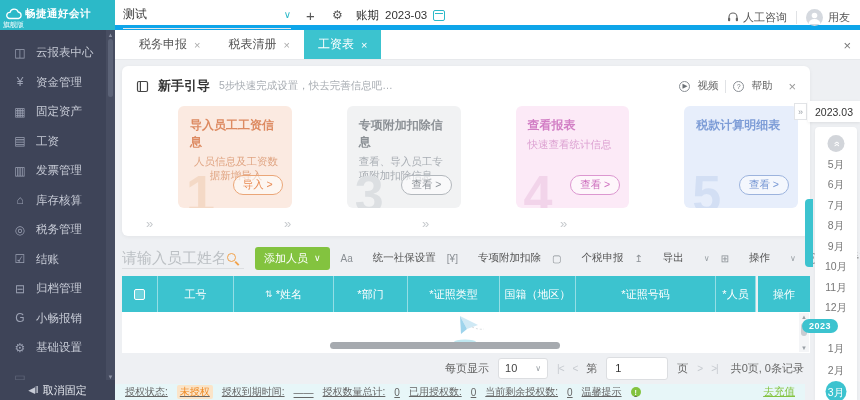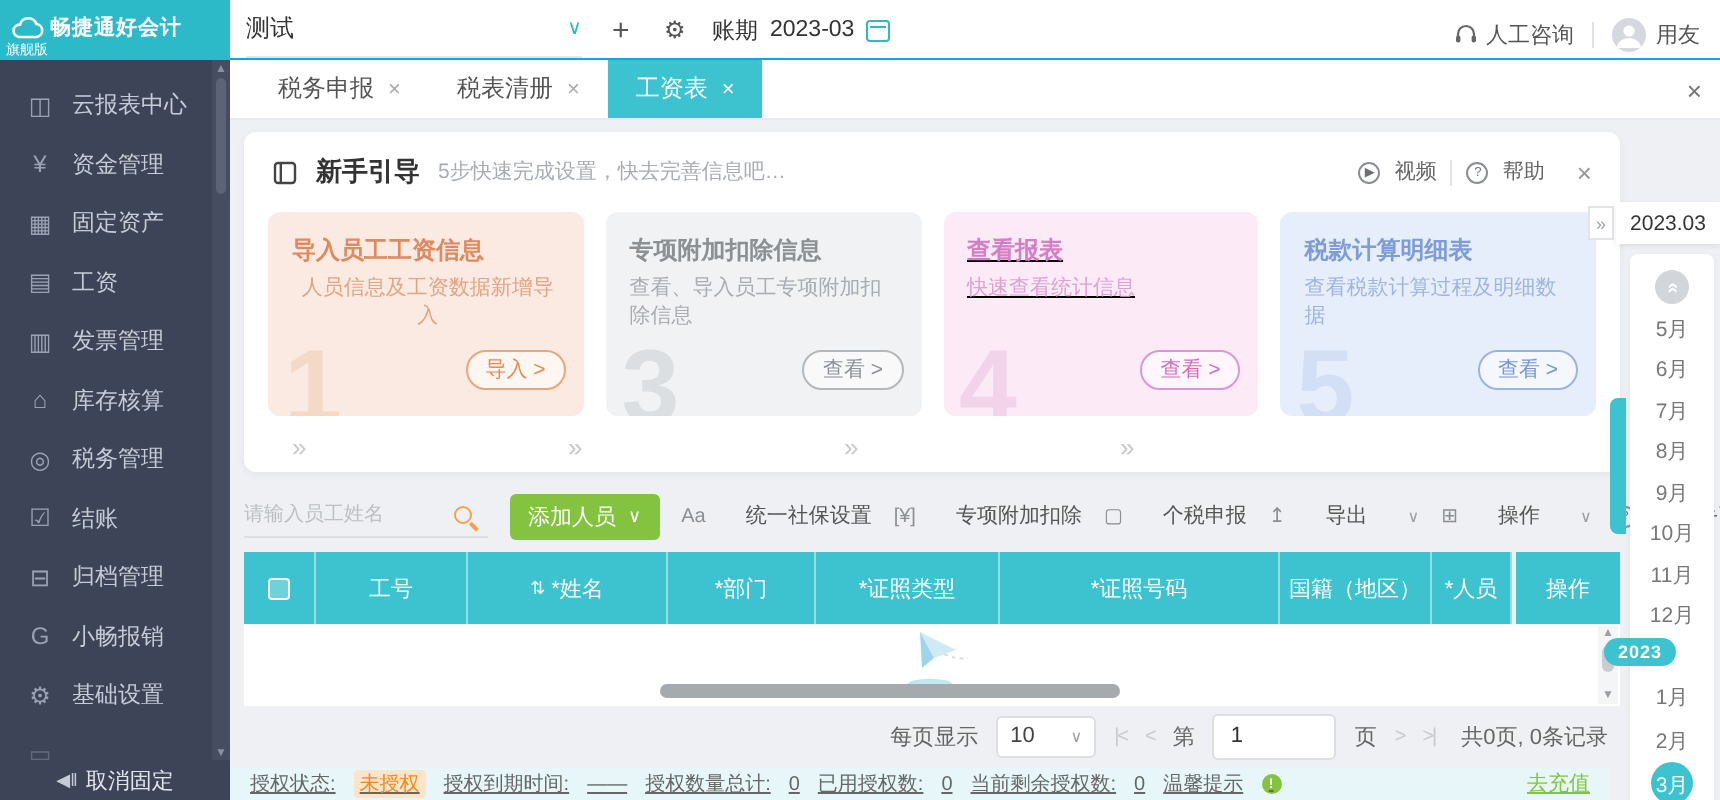--- a/index.html
+++ b/index.html
@@ -1,20 +1,20 @@
 <!DOCTYPE html>
 <html><head>
 <meta charset="utf-8">
 <style>
   * { margin:0; padding:0; box-sizing:border-box; }
   html,body { width:860px; height:400px; overflow:hidden; }
   body { position:relative; background:#eef0f3; font-family:"Liberation Sans",sans-serif; }
 
   
-  .topbar { position:absolute; left:0; top:0; width:860px; height:30px; background:#fff; border-bottom:1px solid #0ea5e9; z-index:6; }
+  .topbar { position:absolute; left:0; top:0; width:860px; height:30px; background:#fff; border-bottom:5px solid #0ea5e9; z-index:6; }
   .logo { position:absolute; left:0; top:0; width:115px; height:30px; background:#2cb9c8; color:#fff; }
   .logo-title { position:absolute; left:25px; top:7px; font-size:10.5px; font-weight:bold; letter-spacing:.5px; white-space:nowrap; }
   .logo-badge { position:absolute; left:3px; bottom:0; font-size:7px; opacity:.95; }
   .logo-cloud { position:absolute; left:5px; top:7px; }
   .company { position:absolute; left:123px; top:0; width:168px; height:29px; border-bottom:1px solid #e4e6e9; display:flex; align-items:center; justify-content:space-between; font-size:12px; color:#333; cursor:pointer; }
   .company .chev { color:#2cb9c8; font-size:10px; }
   .tb-ico { position:absolute; top:0; height:30px; display:flex; align-items:center; color:#555; cursor:pointer; }
   .tb-plus { left:306px; font-size:15px; }
   .tb-gear { left:332px; font-size:12px; }
   .period { position:absolute; left:356px; top:0; height:30px; display:flex; align-items:center; gap:6px; font-size:11.5px; color:#333; }
@@ -48,36 +48,36 @@
 
   
   .guide { position:absolute; left:122px; top:66px; width:688px; height:170px; background:#fff; border-radius:6px; box-shadow:0 1px 4px rgba(0,0,0,.05); z-index:2; }
   .guide-head { position:absolute; top:10px; left:14px; right:14px; height:20px; display:flex; align-items:center; gap:9px; }
   .guide-title { font-size:13px; font-weight:bold; color:#333; }
   .guide-sub { font-size:10.5px; color:#a8adb3; }
   .guide-links { margin-left:auto; display:flex; align-items:center; gap:7px; font-size:10.5px; color:#666; }
   .ic-circle { width:11px; height:11px; border:1px solid #8a8f95; border-radius:50%; font-size:6.5px; display:flex; align-items:center; justify-content:center; color:#6b7075; }
   .guide-close { font-size:13px; color:#999; margin-left:9px; cursor:pointer; }
   .cards { position:absolute; left:12px; top:40px; right:12px; display:flex; gap:11px; }
-  .card { flex:1; height:102px; border-radius:6px; position:relative; padding:11px 10px 0 12px; overflow:hidden; }
+  .card { flex:1; height:102px; border-radius:6px; position:relative; padding:11px 10px 0 12px; overflow:hidden;margin-left:44px; }
   .card-title { font-size:12px; font-weight:bold; }
   .card-desc { font-size:10.5px; line-height:1.38; margin-top:3px; }
   .card-num { position:absolute; left:8px; bottom:-12px; font-size:52px; font-weight:bold; line-height:1; }
   .card-act { position:absolute; right:9px; bottom:13px; font-size:10.5px; border:1px solid; border-radius:11px; padding:2px 9px; background:rgba(255,255,255,.55); cursor:pointer; white-space:nowrap; }
   .c1 { background:#fbeae1; } .c1 .card-title{color:#dd8a61;} .c1 .card-desc{color:#e0a583;text-align:center;} .c1 .card-num{color:#f4d9c6;} .c1 .card-act{color:#e88a52; border-color:#eaa678;}
   .c2 { background:#eaf6e3; } .c2 .card-title{color:#7fc35c;} .c2 .card-desc{color:#9ccf84;} .c2 .card-num{color:#d9edca;} .c2 .card-act{color:#75bd4c; border-color:#97cd76;}
   .c3 { background:#f1f2f3; } .c3 .card-title{color:#8b9095;} .c3 .card-desc{color:#a8adb3;} .c3 .card-num{color:#dcdfe2;} .c3 .card-act{color:#8d9298; border-color:#b3b8bd;}
-  .c4 { background:#fceaf7;text-decoration:underline; } .c4 .card-title{color:#d27fc5;} .c4 .card-desc{color:#dda2d2;} .c4 .card-num{color:#f2d4ea;} .c4 .card-act{color:#cd6fbe; border-color:#dc97d0;}
+  .c4 { background:#fceaf7; } .c4 .card-title{color:#d27fc5;} .c4 .card-desc{color:#dda2d2;} .c4 .card-num{color:#f2d4ea;} .c4 .card-act{color:#cd6fbe; border-color:#dc97d0;}
   .c5 { background:#e7eefb; } .c5 .card-title{color:#7e9dd7;} .c5 .card-desc{color:#9fb5e0;} .c5 .card-num{color:#d3dff4;} .c5 .card-act{color:#7697d4; border-color:#9cb3dd;}
   .chev-step { position:absolute; bottom:5px; font-size:13px; color:#c6c9cd; }
 
   
   .toolbar { position:absolute; left:122px; top:246px; width:688px; height:24px; display:flex; align-items:center; gap:11px; z-index:2; }
   .search { width:122px; border-bottom:1px solid #dcdee1; display:flex; align-items:center; height:22px; flex:0 0 122px; }
-  .search input { border:none; outline:none; width:102px; font-size:10px; color:#333; background:transparent; font-family:"Liberation Sans",sans-serif; }
+  .search input { border:none; outline:none; width:102px; font-size:15px; color:#333; background:transparent; font-family:"Liberation Sans",sans-serif; }
   .search input::placeholder { color:#bcc0c4; }
   .mag { width:9px; height:9px; border:1.6px solid #f2a24b; border-radius:50%; position:relative; margin-left:3px; flex:0 0 9px; }
   .mag:after { content:""; position:absolute; width:1.6px; height:5px; background:#f2a24b; left:7.5px; top:7px; transform:rotate(-45deg); }
   .btn-add { background:#83c33f; color:#fff; font-size:11px; border-radius:3px; padding:4px 9px; display:flex; gap:6px; align-items:center; cursor:pointer; white-space:nowrap; }
   .btn-add .chev { font-size:9px; }
   .t-act { display:flex; align-items:center; gap:20px; font-size:10.5px; color:#555; cursor:pointer; white-space:nowrap; }
   .t-ico { color:#8a8f94; font-size:10px; }
   .t-chev { color:#9aa0a5; font-size:8px; }
 
   
@@ -277,21 +277,20 @@
       <div class="card-act">查看 &gt;</div>
     </div>
     <div class="card c4">
       <div class="card-title">查看报表</div>
       <div class="card-desc">快速查看统计信息</div>
       <div class="card-num">4</div>
       <div class="card-act">查看 &gt;</div>
     </div>
     <div class="card c5">
       <div class="card-title">税款计算明细表</div>
-      <div class="card-desc">查看税款计算过程及明细数据</div>
       <div class="card-num">5</div>
       <div class="card-act">查看 &gt;</div>
     </div>
   </div>
   <span class="chev-step" style="left:24px;">»</span>
   <span class="chev-step" style="left:162px;">»</span>
   <span class="chev-step" style="left:300px;">»</span>
   <span class="chev-step" style="left:438px;">»</span>
 </div>
 
@@ -346,25 +345,25 @@
   <div class="th" style="width:100px;">
       <span class="sort">⇅</span>
       <span>*姓名</span>
     </div>
   <div class="th" style="width:74px;">
       <span>*部门</span>
     </div>
   <div class="th" style="width:92px;">
       <span>*证照类型</span>
     </div>
+  <div class="th" style="width:76px;">
+      <span>国籍（地区）</span>
+    </div>
   <div class="th" style="width:140px;">
       <span>*证照号码</span>
-    </div>
-  <div class="th" style="width:76px;">
-      <span>国籍（地区）</span>
     </div>
   <div class="th" style="width:40px;">
       <span>*人员</span>
     </div>
   <div class="th" style="width:52px;">
       <span>操作</span>
     </div>
 </div>
 
 <div class="tbody">

